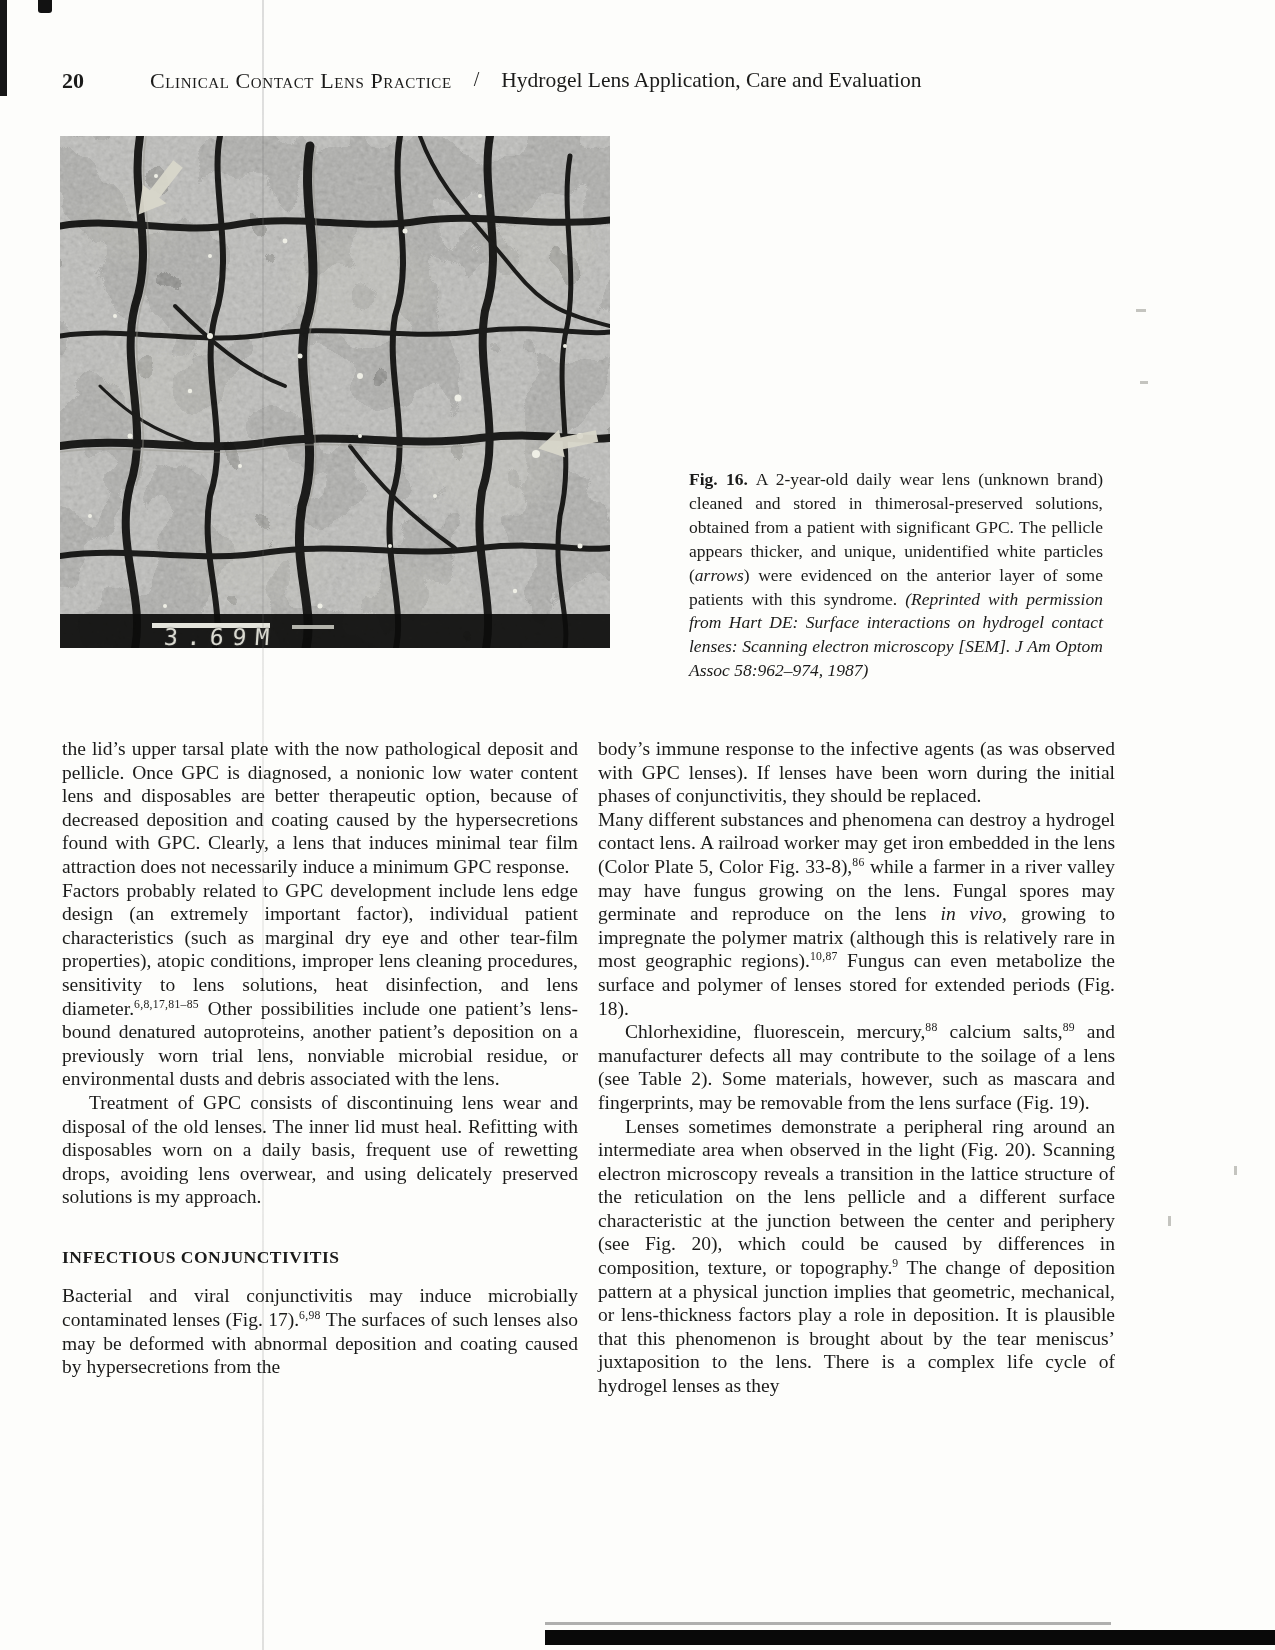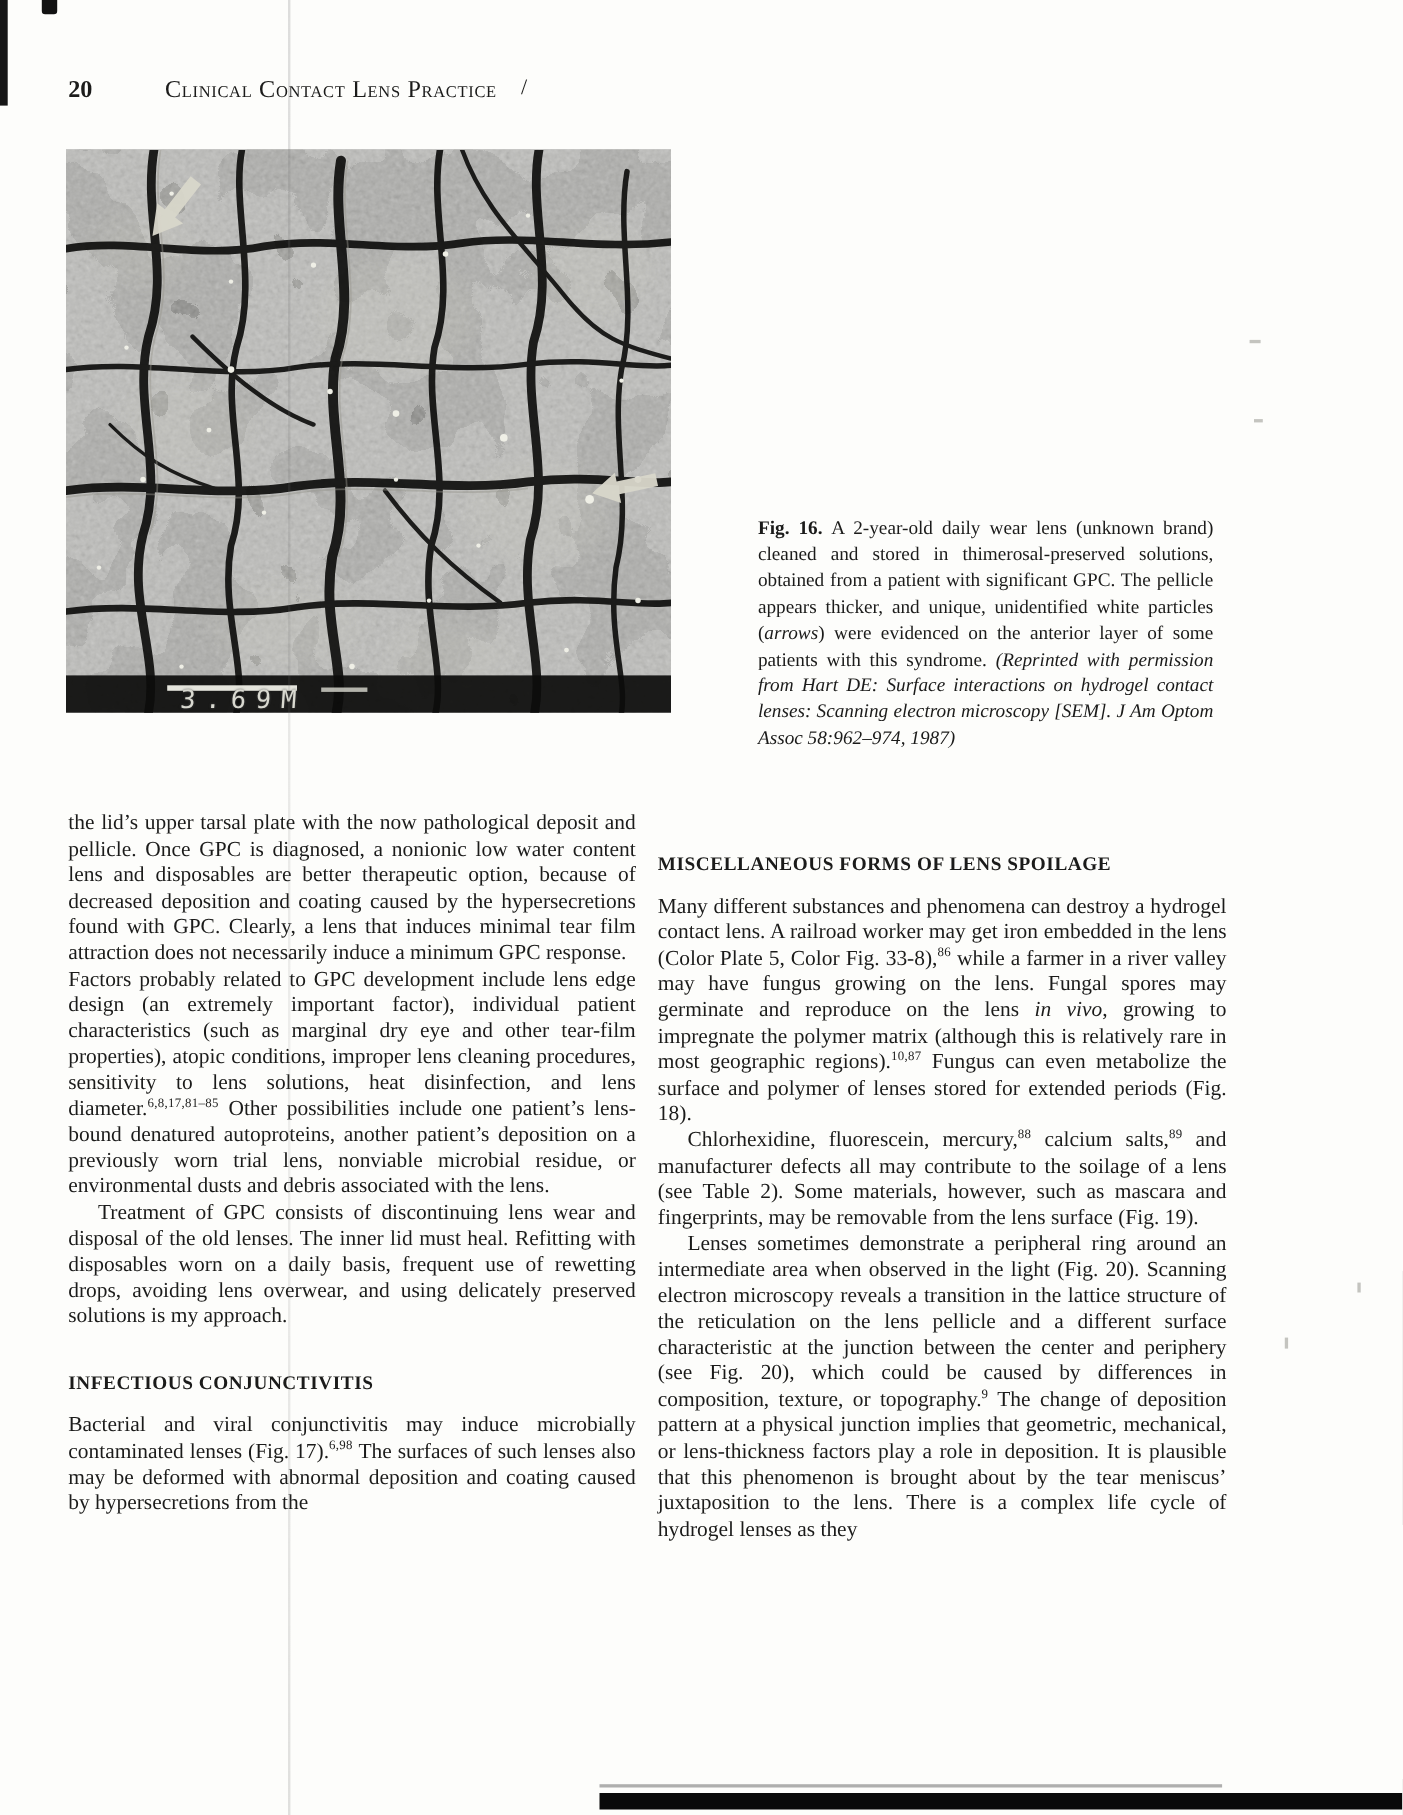--- a/index.html
+++ b/index.html
@@ -51,20 +51,21 @@
 </style>
 </head>
 <body>
 
 <div id="page">
 
   <div id="header">
     <span class="pagenum">20</span>
     <span class="booktitle">Clinical Contact Lens Practice</span>
     <span class="sep">/</span>
+    <span class="chaptertitle">Hydrogel Lens Application, Care and Evaluation</span>
   </div>
 
   <div id="figure">
     <svg width="550" height="512" viewBox="0 0 550 512">
       <defs>
         <filter id="plates" x="-5%" y="-5%" width="110%" height="110%">
           <feTurbulence type="fractalNoise" baseFrequency="0.013 0.011" numOctaves="3" seed="11" result="t"></feTurbulence>
           <feColorMatrix in="t" type="matrix" values="0.32 0.32 0.32 0 0 0.32 0.32 0.32 0 0 0.32 0.32 0.32 0 0 0 0 0 0 1" result="g"></feColorMatrix>
           <feComponentTransfer in="g">
             <feFuncR type="discrete" tableValues="0.16 0.34 0.52 0.42 0.26 0.58"></feFuncR>
@@ -162,21 +163,21 @@
   <div id="caption"><span class="bd">Fig. 16.</span><span>A 2-year-old daily wear lens (unknown brand) cleaned and stored in thimerosal-preserved solutions, obtained from a patient with significant GPC. The pellicle appears thicker, and unique, unidentified white particles (</span><span class="it">arrows</span><span>) were evidenced on the anterior layer of some patients with this syndrome. </span><span class="it">(Reprinted with permission from Hart DE: Surface interactions on hydrogel contact lenses: Scanning electron microscopy [SEM]. J Am Optom Assoc 58:962–974, 1987)</span></div>
 
   <div id="col-left" class="col">
       <div class="para"><span>the lid’s upper tarsal plate with the now pathological deposit and pellicle. Once GPC is diagnosed, a nonionic low water content lens and disposables are better therapeutic option, because of decreased deposition and coating caused by the hypersecretions found with GPC. Clearly, a lens that induces minimal tear film attraction does not necessarily induce a minimum GPC response.</span></div>
       <div class="para"><span>Factors probably related to GPC development include lens edge design (an extremely important factor), individual patient characteristics (such as marginal dry eye and other tear-film properties), atopic conditions, improper lens cleaning procedures, sensitivity to lens solutions, heat disinfection, and lens diameter.</span><sup>6,8,17,81–85</sup><span> Other possibilities include one patient’s lens-bound denatured autoproteins, another patient’s deposition on a previously worn trial lens, nonviable microbial residue, or environmental dusts and debris associated with the lens.</span></div>
       <div class="para indent"><span>Treatment of GPC consists of discontinuing lens wear and disposal of the old lenses. The inner lid must heal. Refitting with disposables worn on a daily basis, frequent use of rewetting drops, avoiding lens overwear, and using delicately preserved solutions is my approach.</span></div>
       <div class="heading-caps"><span>INFECTIOUS CONJUNCTIVITIS</span></div>
       <div class="para"><span>Bacterial and viral conjunctivitis may induce microbially contaminated lenses (Fig. 17).</span><sup>6,98</sup><span> The surfaces of such lenses also may be deformed with abnormal deposition and coating caused by hypersecretions from the</span></div>
     </div>
   <div id="col-right" class="col">
-      <div class="heading-caps"><span>MISCELLANEOUS FORMS OF LENS SPOILAGE</span></div>
+      <div class="para"><span>body’s immune response to the infective agents (as was observed with GPC lenses). If lenses have been worn during the initial phases of conjunctivitis, they should be replaced.</span></div>
       <div class="para"><span>Many different substances and phenomena can destroy a hydrogel contact lens. A railroad worker may get iron embedded in the lens (Color Plate 5, Color Fig. 33-8),</span><sup>86</sup><span> while a farmer in a river valley may have fungus growing on the lens. Fungal spores may germinate and reproduce on the lens </span><span class="it">in vivo,</span><span> growing to impregnate the polymer matrix (although this is relatively rare in most geographic regions).</span><sup>10,87</sup><span> Fungus can even metabolize the surface and polymer of lenses stored for extended periods (Fig. 18).</span></div>
       <div class="para indent"><span>Chlorhexidine, fluorescein, mercury,</span><sup>88</sup><span> calcium salts,</span><sup>89</sup><span> and manufacturer defects all may contribute to the soilage of a lens (see Table 2). Some materials, however, such as mascara and fingerprints, may be removable from the lens surface (Fig. 19).</span></div>
       <div class="para indent"><span>Lenses sometimes demonstrate a peripheral ring around an intermediate area when observed in the light (Fig. 20). Scanning electron microscopy reveals a transition in the lattice structure of the reticulation on the lens pellicle and a different surface characteristic at the junction between the center and periphery (see Fig. 20), which could be caused by differences in composition, texture, or topography.</span><sup>9</sup><span> The change of deposition pattern at a physical junction implies that geometric, mechanical, or lens-thickness factors play a role in deposition. It is plausible that this phenomenon is brought about by the tear meniscus’ juxtaposition to the lens. There is a complex life cycle of hydrogel lenses as they</span></div>
     </div>
 
   <div id="gutter" class="artifact"></div>
   <div id="corner-mark" class="artifact"></div>
   <div id="edge-strip" class="artifact"></div>
   <div id="bottom-line" class="artifact"></div>
   <div id="bottom-bar" class="artifact"></div>

